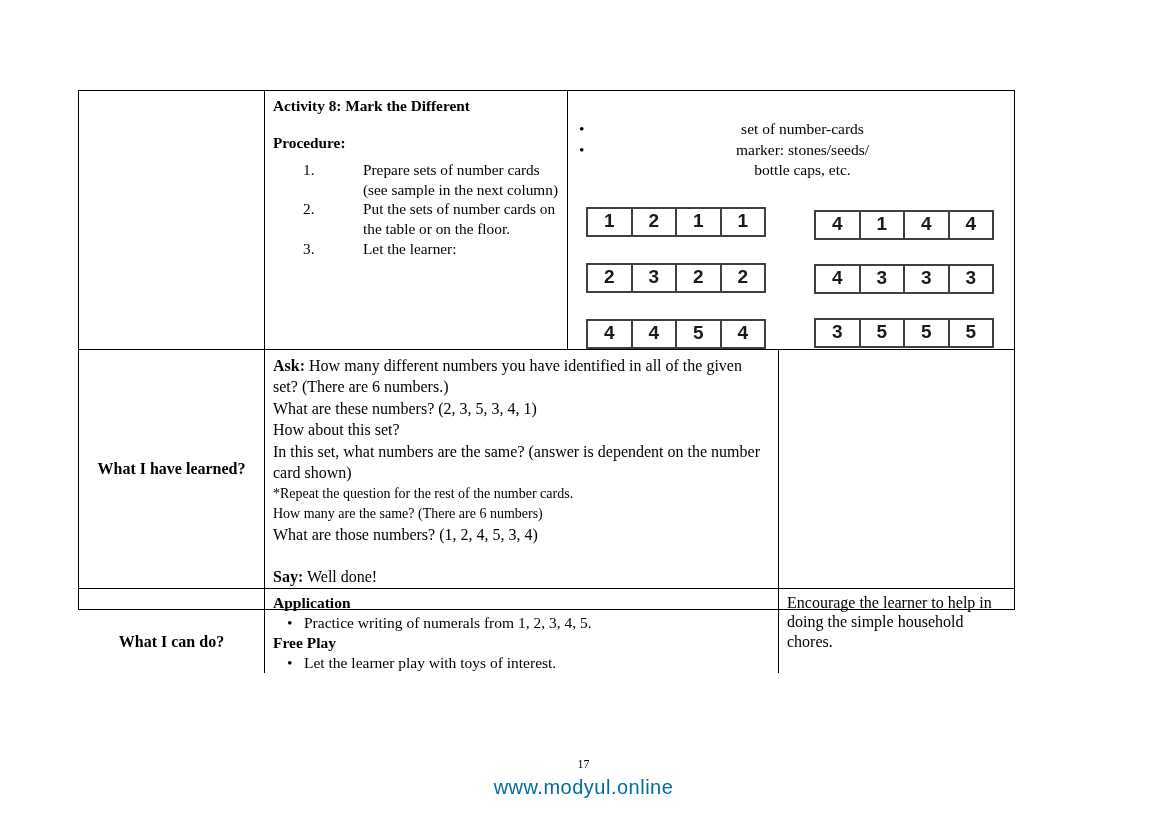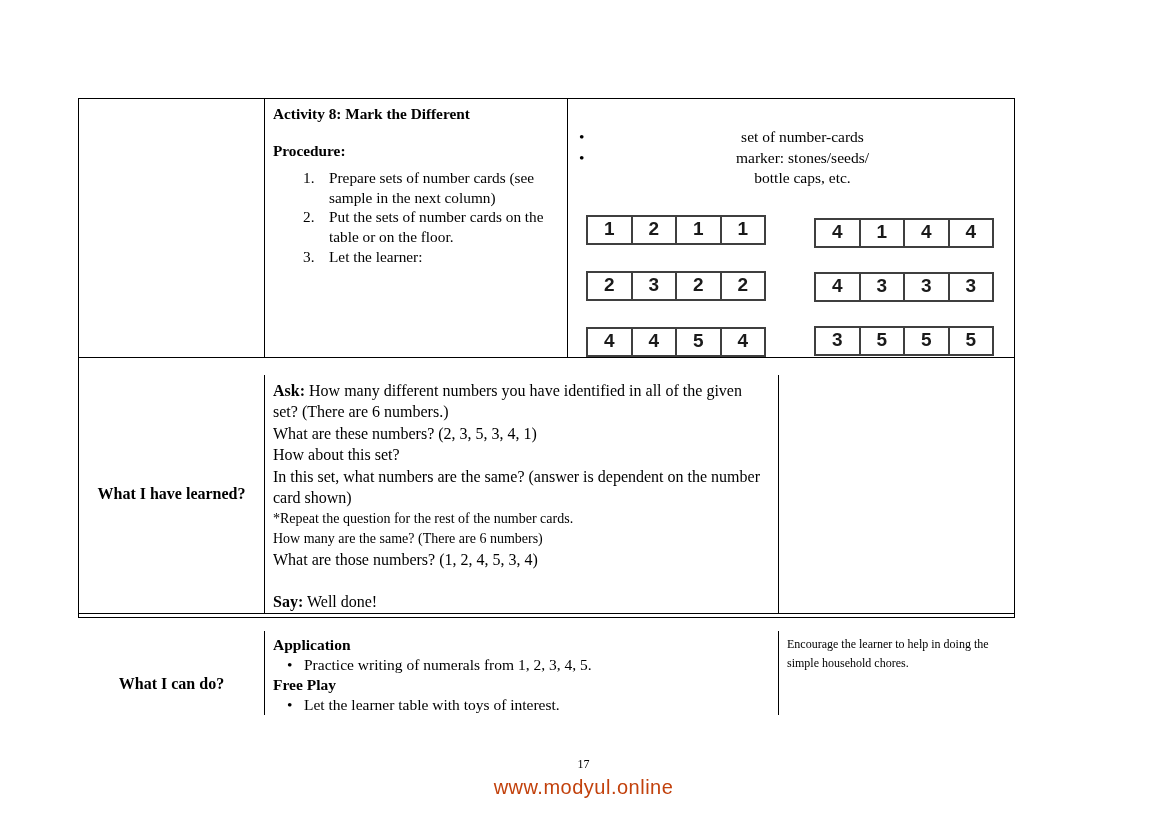--- a/index.html
+++ b/index.html
@@ -12,28 +12,27 @@
     width: 1167px;
     height: 825px;
     background: #ffffff;
     font-family: "Liberation Serif", serif;
     color: #000000;
     overflow: hidden;
   }
   .doc-table {
     position: absolute;
     left: 78px;
-    top: 98px;
+    top: 90px;
     width: 937px;
     height: 520px;
     border: 1.5px solid #000;
     box-sizing: border-box;
     display: flex;
     flex-direction: column;
-    gap: 17px;
   }
   .trow { display: flex; box-sizing: border-box; }
   .trow-1 { height: 279px; border-bottom: 1.5px solid #000; }
   .trow-2 { height: 240px; border-bottom: 1.5px solid #000; }
   .trow-3 { flex: 1; }
   .tcell { box-sizing: border-box; overflow: hidden; }
   .cell-label {
     width: 186px;
     border-right: 1.5px solid #000;
     display: flex;
@@ -59,21 +58,21 @@
     flex: 1;
     padding: 28px 8px 0 10px;
     font-size: 15.5px;
     line-height: 20.5px;
   }
   .activity-title { font-weight: bold; margin-bottom: 17px; }
   .procedure-label { font-weight: bold; margin-bottom: 8px; }
   .steps { margin-left: 30px; }
   .step { display: flex; }
   .step-num { flex: 0 0 26px; }
-  .step-text { flex: 1; }
+  .step-text { flex: 1; margin-left: 34px; }
   .step-bullets { margin-left: 58px; }
   .sbullet { position: relative; padding-left: 24px; max-width: 200px; }
   .sbullet::before { content: "•"; position: absolute; left: 2px; }
 
   .materials { margin: 0; text-align: center; }
   .mat-item { position: relative; padding-left: 21px; }
   .mat-item::before { content: "•"; position: absolute; left: 1px; }
   .mat-text { white-space: pre-line; }
 
   .cards-area { display: flex; gap: 48px; margin-top: 26px; margin-left: 8px; }
@@ -117,21 +116,21 @@
   .r3-mid {
     width: 514px;
     border-right: 1.5px solid #000;
     padding: 4px 10px 0 8px;
     font-size: 15.5px;
     line-height: 20px;
   }
   .r3-right {
     flex: 1;
     padding: 4px 8px 0 8px;
-    font-size: 12px;
+    font-size: 16px;
     line-height: 19.5px;
   }
   .bold-head { font-weight: bold; }
   .app-bullet { position: relative; padding-left: 31px; }
   .app-bullet::before { content: "•"; position: absolute; left: 14px; }
 
   
   .page-number {
     position: absolute;
     top: 757px;
@@ -142,21 +141,21 @@
   }
   .watermark {
     position: absolute;
     top: 776px;
     left: 0;
     width: 100%;
     text-align: center;
     font-family: "Liberation Sans", sans-serif;
     font-size: 20px;
     letter-spacing: 0.5px;
-    color: #c2410c;
+    color: #0369a1;
   }
 </style>
 </head>
 <body>
 
 <div class="page">
   <div class="doc-table">
 
     <div class="trow trow-1">
       <div class="tcell cell-label"></div>
@@ -259,21 +258,21 @@
 
     <div class="trow trow-3">
       <div class="tcell cell-label">
         <span class="row-label r3-label">What I can do?</span>
       </div>
 
       <div class="tcell r3-mid">
         <div class="bold-head">Application</div>
         <div class="app-bullet">Practice writing of numerals from 1, 2, 3, 4, 5.</div>
         <div class="bold-head">Free Play</div>
-        <div class="app-bullet">Let the learner table with toys of interest.</div>
+        <div class="app-bullet">Let the learner play with toys of interest.</div>
       </div>
 
       <div class="tcell r3-right">
         <span>Encourage the learner to help in doing the simple household chores.</span>
       </div>
     </div>
 
   </div>
 
   <div class="page-number">17</div>

